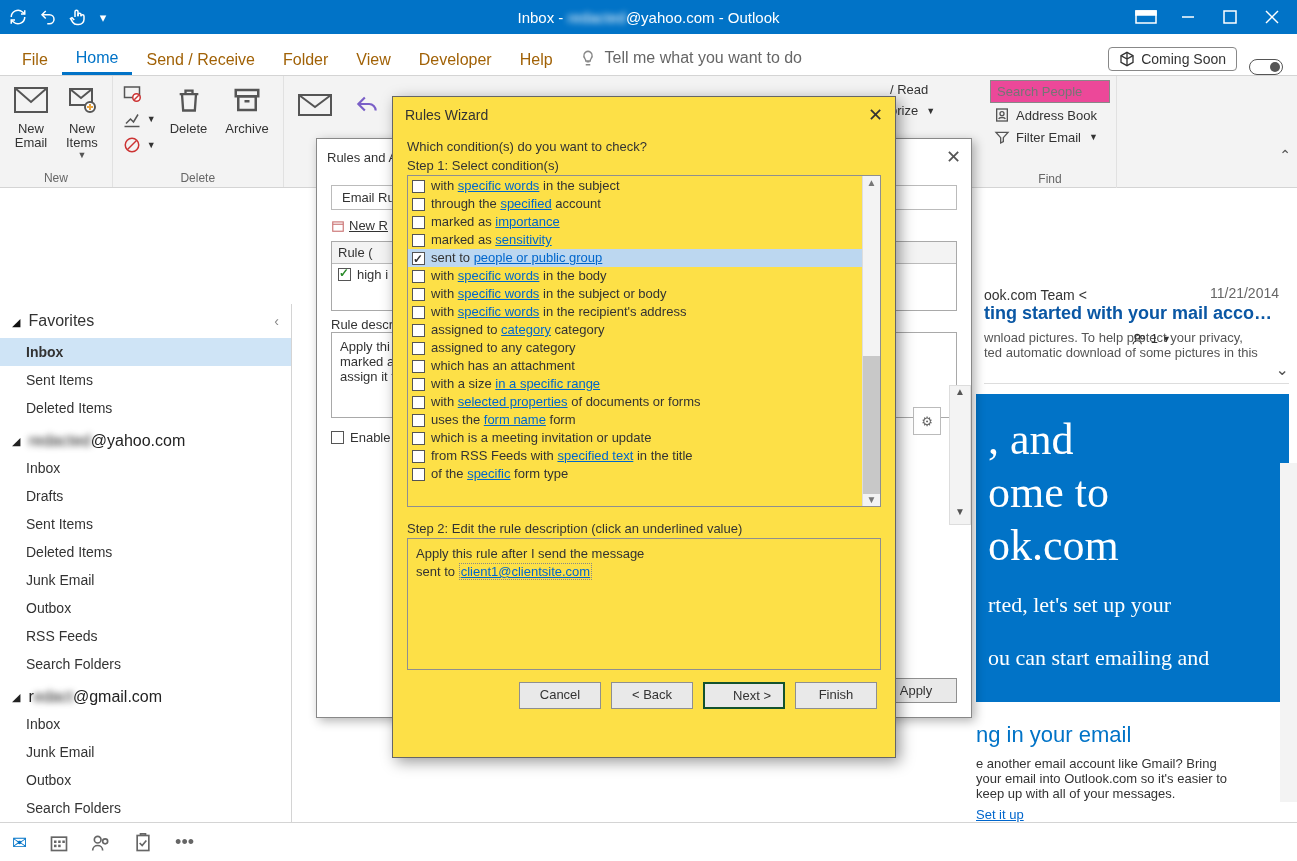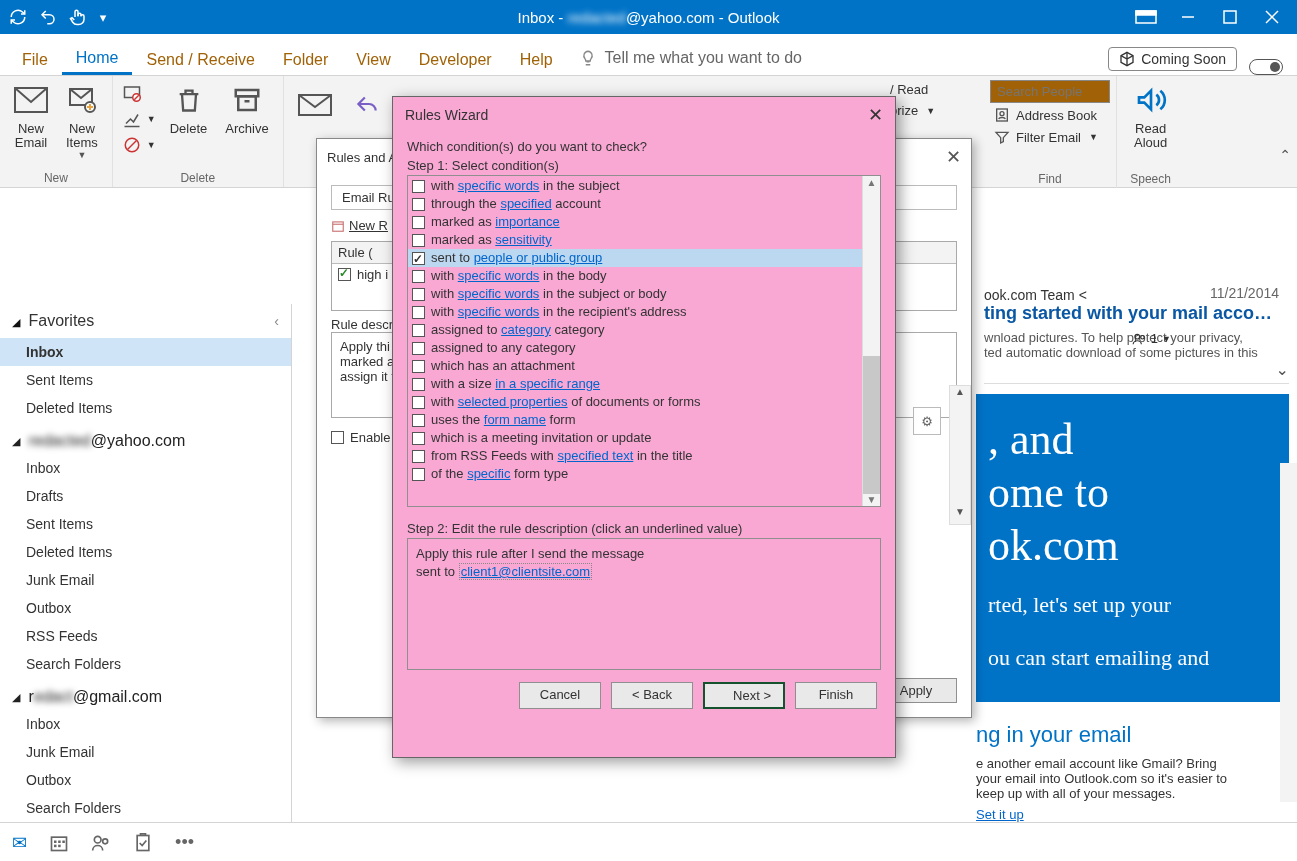--- a/index.html
+++ b/index.html
@@ -27,21 +27,21 @@
 
 .ribbon{height:112px;background:#f3f3f3;border-bottom:1px solid #d4d4d4;display:flex;}
 .ribbon-group{border-right:1px solid #e1e1e1;display:flex;flex-direction:column;padding:2px 6px 0;}
 .ribbon-group .items{flex:1;display:flex;align-items:flex-start;gap:2px;}
 .ribbon-group .label{text-align:center;font-size:12px;color:#666;padding:2px 0 2px;}
 .rbtn-large{display:flex;flex-direction:column;align-items:center;padding:4px 8px;min-width:42px;cursor:pointer;}
 .rbtn-large .ic{height:36px;display:flex;align-items:center;justify-content:center;}
 .rbtn-large .txt{font-size:13px;line-height:14px;text-align:center;margin-top:4px;}
 .rbtn-small{display:flex;align-items:center;gap:6px;padding:2px 4px;cursor:pointer;font-size:13px;}
 .find-group-inner{display:flex;flex-direction:column;gap:2px;padding-top:2px;}
-.search-people{border:1px solid #888;padding:3px 6px;width:120px;font-size:13px;background:#a16207;}
+.search-people{border:1px solid #888;padding:3px 6px;width:120px;font-size:13px;background:#ec4899;}
 
 
 .collapse-chevron{position:absolute;right:6px;bottom:24px;color:#555;font-size:14px;}
 
 
 .main{display:flex;height:634px;align-items:flex-end;}
 .nav{width:292px;border-right:1px solid #d4d4d4;overflow:hidden;display:flex;flex-direction:column;}
 .nav-header{display:flex;align-items:center;padding:8px 12px;font-size:16px;justify-content:space-between;color:#333;}
 .nav-header .arrow{font-size:11px;color:#111;margin-right:8px;}
 .nav-header .collapse{color:#888;font-size:14px;}
@@ -87,21 +87,21 @@
 .winbtn{min-width:82px;padding:4px 12px;border:1px solid #8f8f8f;background:#e9e9e9;font-size:13px;text-align:center;cursor:pointer;}
 .winbtn.primary{background:#e9e9e9;border:2px solid #14532d;text-align:right;}
 
 
 .rules-scroll{position:absolute;right:0;top:246px;width:22px;height:140px;background:#f3f3f3;border:1px solid #ddd;}
 .rules-scroll .up,.rules-scroll .dn{height:18px;text-align:center;color:#555;font-size:10px;}
 .rules-scroll .dn{position:absolute;bottom:0;width:100%;}
 .gear-box{position:absolute;right:30px;top:268px;width:28px;height:28px;border:1px solid #bbb;background:#fff;display:flex;align-items:center;justify-content:center;color:#666;}
 
 
-.dlg-wiz{position:absolute;left:392px;top:96px;width:504px;height:662px;background:#f9a8d4;border:1px solid #666;box-shadow:4px 4px 14px rgba(0,0,0,0.4);}
+.dlg-wiz{position:absolute;left:392px;top:96px;width:504px;height:662px;background:#fde047;border:1px solid #666;box-shadow:4px 4px 14px rgba(0,0,0,0.4);}
 .dlg-wiz-header{height:36px;display:flex;align-items:center;padding:0 12px;font-size:14px;justify-content:space-between;border-bottom:none;}
 .dlg-wiz-body{padding:6px 14px 12px;}
 .wiz-q{font-size:13px;margin-bottom:2px;}
 .wiz-step{font-size:13px;margin:4px 0 2px;}
 .cond-box{border:1px solid #8f8f8f;height:332px;overflow:hidden;position:relative;padding:1px 0;}
 .cond-scroll{position:absolute;right:0;top:0;width:18px;height:100%;background:#f3f3f3;border-left:1px solid #ddd;}
 .cond-scroll .thumb{position:absolute;top:180px;width:100%;height:138px;background:#c8c8c8;}
 .cond-scroll .arr{position:absolute;width:100%;text-align:center;color:#777;font-size:10px;}
 .cond-scroll .arr.up{top:1px;} .cond-scroll .arr.dn{bottom:1px;}
 .cond-row{display:flex;align-items:center;gap:6px;padding:0 4px;font-size:13px;line-height:18px;cursor:pointer;}
@@ -321,36 +321,20 @@
           <svg width="16" height="16" viewBox="0 0 24 24" fill="none" stroke="#555" stroke-width="2">
             <path d="M3 5h18l-7 8v6l-4 2v-8z"></path>
           </svg>
           <span>Filter Email</span>
           <span style="font-size:9px;margin-left:2px">▼</span>
         </div>
     </div>
     <div class="label" style="margin-top:auto">Find</div>
   </div>
 
-  <div class="ribbon-group" style="position:absolute;left:1120px;top:0;height:112px;border-right:none">
-    <div class="items">
-      <div class="rbtn-large">
-        <div class="ic">
-            <svg width="32" height="32" viewBox="0 0 24 24" fill="none" stroke="#0173c7" stroke-width="2">
-              <path d="M3 14v-4h4l5-5v14l-5-5H3z"></path>
-              <path d="M16 8a5 5 0 0 1 0 8"></path>
-              <path d="M19 5a9 9 0 0 1 0 14"></path>
-            </svg>
-          </div>
-        <div class="txt" style="white-space:pre">Read
-Aloud</div>
-      </div>
-    </div>
-    <div class="label">Speech</div>
-  </div>
   <div class="collapse-chevron">⌃</div>
 </div>
 
 <div class="main">
   <div class="nav">
     <div class="nav-header">
       <span><span class="arrow">◢</span><span>Favorites</span></span>
       <span class="collapse">‹</span>
     </div>
     <div id="fav-list">

